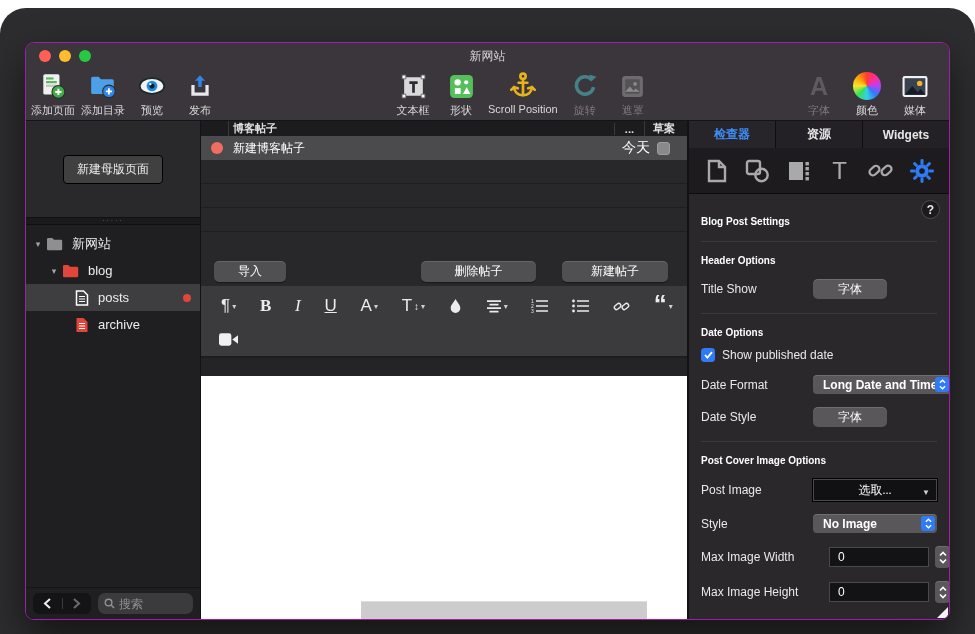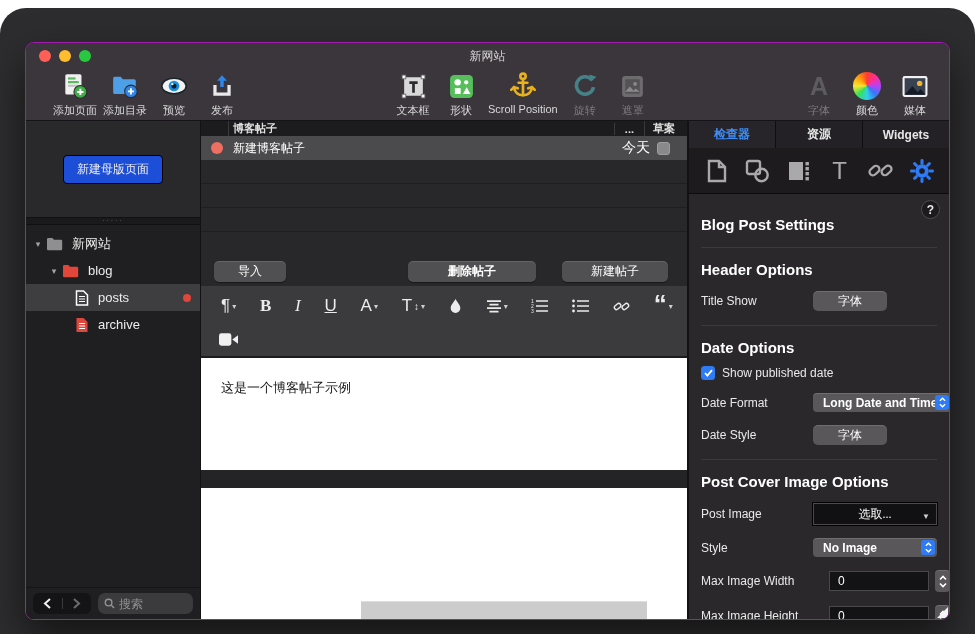--- a/index.html
+++ b/index.html
@@ -26,21 +26,21 @@
   .tb-item.dim .tlabel { color:#7c7a7e; }
   .colorwheel { width:28px; height:28px; border-radius:50%;
     background:conic-gradient(#ff3b30,#ff2d9a,#b343f5,#3478f6,#32d1e8,#35e05a,#f7e531,#ff9f0a,#ff3b30); }
   .bigA { font-size:25px; color:#5d5a60; font-weight:bold; line-height:28px; }
   
   .main { flex:1; display:flex; min-height:0; }
   
   .sidebar { width:175px; background:#222224; display:flex; flex-direction:column;
     border-right:1px solid #121214; flex:0 0 auto; }
   .master-area { height:96px; background:#29292b; display:flex; align-items:center; justify-content:center; }
-  .master-btn { background:#1d4ed8; border:1px solid #000; border-radius:4px;
+  .master-btn { background:#404040; border:1px solid #000; border-radius:4px;
     color:#ececec; font-size:12px; padding:5px 13px; }
   .side-divider { height:8px; background:#1a1a1c; border-top:1px solid #101012;
     border-bottom:1px solid #101012; text-align:center; color:#5c5c5e;
     font-size:7px; line-height:6px; letter-spacing:2px; }
   .tree { flex:1; background:#1f1f21; padding-top:5px; }
   .tree-row { height:27px; display:flex; align-items:center; font-size:13px; color:#ececec; position:relative; }
   .tree-row.sel { background:#3e3e40; }
   .chev { color:#a2a2a4; font-size:9px; width:12px; text-align:center; }
   .tree-ico { margin:0 9px 0 2px; display:flex; }
   .reddot-side { position:absolute; right:9px; width:8px; height:8px; border-radius:50%; background:#e0463a; }
@@ -68,21 +68,21 @@
   .post-title { font-size:12px; color:#fff; flex:1; }
   .post-date { font-size:14px; color:#fff; margin-right:7px; }
   .post-check { width:13px; height:13px; border-radius:3px; background:#89898b;
     border:1px solid #9d9d9f; margin-right:17px; }
   .empty-row { height:24px; border-bottom:1px solid #1e1e20; background:#28282a; }
   .btn-row { height:30px; display:flex; align-items:center; padding:0 13px; background:#28282a; }
   .mbtn { background:#505052; border:none; border-radius:5px; height:21px;
     color:#fff; font-size:12px; font-family:inherit;
     box-shadow:inset 0 1px 0 rgba(255,255,255,.12), 0 1px 1px rgba(0,0,0,.4); }
   .btn-import { width:72px; }
-  .btn-delete { width:128px; margin-left:auto; margin-right:26px;font-weight:bold; }
+  .btn-delete { width:115px; margin-left:auto; margin-right:26px; }
   .btn-new { width:106px; margin-right:6px; }
   .fmt-row1 { height:40px; background:#3b3b3d; display:flex; align-items:center;
     padding:0 14px 0 20px; justify-content:space-between; }
   .fmt-row2 { height:32px; background:#3b3b3d; border-bottom:2px solid #1c1c1e;
     display:flex; align-items:center; padding:0 18px; }
   .fbtn { color:#ececec; display:flex; align-items:center; gap:2px; font-size:17px; }
   .fbtn .caret { font-size:8px; color:#cfcfcf; }
   .fb-b { font-weight:bold; font-family:"Liberation Serif","DejaVu Serif",serif; }
   .fb-i { font-style:italic; font-family:"Liberation Serif","DejaVu Serif",serif; }
   .fb-u { text-decoration:underline; }
@@ -104,21 +104,21 @@
   .ricons { height:46px; background:#1d1b1e; border-bottom:1px solid #0c0c0e;
     display:flex; align-items:center; justify-content:center; gap:15px; flex:0 0 auto; }
   .rico { display:flex; align-items:center; justify-content:center; width:26px; height:26px; }
   .rico-T { color:#ababad; font-size:24px; line-height:24px; }
   .rbody { flex:1; position:relative; padding:0 12px; overflow:hidden; }
   .help-btn { position:absolute; top:6px; right:9px; width:19px; height:19px;
     border-radius:50%; background:#1c1a1d; border:1px solid #4c4a4d; color:#e8e8e8;
     font-size:12px; font-weight:bold; display:flex; align-items:center; justify-content:center; }
   .rsection { border-bottom:1px solid #3c3a3d; padding:13px 0 14px 0; }
   .rsection:last-child { border-bottom:none; }
-  .rsec-title { font-size:15px; font-weight:bold; color:#fff; }
+  .rsec-title { font-size:10px; font-weight:bold; color:#fff; }
   .rrow { display:flex; align-items:center; margin-top:13px; }
   .rlabel { flex:0 0 112px; font-size:12px; color:#e9e9e9; }
   .fontbtn { width:74px; height:20px; background:#59575a; border:none; border-radius:5px;
     color:#fff; font-size:12px; font-family:inherit;
     box-shadow:inset 0 1px 0 rgba(255,255,255,.14); }
   .checkrow { display:flex; align-items:center; gap:7px; margin-top:10px; }
   .checkbox-on { width:14px; height:14px; border-radius:3.5px; background:#2f7bf6;
     display:flex; align-items:center; justify-content:center; }
   .checklabel { font-size:12px; color:#e9e9e9; }
   .dropdown { flex:1; height:19px; background:#59575a; border-radius:4px;
@@ -150,21 +150,21 @@
   <div class="titlebar">
     <div class="traffic">
       <span style="background:#ff5f57"></span>
       <span style="background:#febc2e"></span>
       <span style="background:#28c840"></span>
     </div>
     <div class="win-title">新网站</div>
   </div>
 
   <div class="toolbar">
-    <div class="tb-group" style="left:24px;">
+    <div class="tb-group" style="left:2px;">
       <div class="tb-item">
         <span class="ticon">
           <svg width="28" height="28" viewBox="0 0 26 26">
               <rect x="4" y="2" width="15" height="19" rx="1.5" fill="#f0f0f0"></rect>
               <rect x="6.5" y="5" width="7" height="2" fill="#57b85c"></rect>
               <rect x="6.5" y="8.4" width="10" height="2" fill="#57b85c"></rect>
               <rect x="6.5" y="11.8" width="10" height="2" fill="#c3c3c3"></rect>
               <circle cx="18" cy="18.5" r="6" fill="#3fae46" stroke="#2c2c2e"></circle>
               <path d="M18 15.6v5.8M15.1 18.5h5.8" stroke="#fff" stroke-width="1.8"></path>
             </svg>
@@ -452,23 +452,20 @@
       </div>
       <div class="fmt-row2">
         <span>
           <svg width="19" height="13" viewBox="0 0 20 13">
               <rect x="0" y="0" width="13" height="13" rx="2.5" fill="#f0f0f0"></rect>
               <path d="M14 6.5L20 2v9z" fill="#f0f0f0"></path>
             </svg>
         </span>
       </div>
 
-      <div class="editor">
-        <span>这是一个博客帖子示例</span>
-      </div>
       <div class="gapbar"></div>
       <div class="preview">
         <div class="preview-block"></div>
       </div>
     </div>
 
     <div class="rightpanel">
       <div class="rtabs">
         <div class="rtab active">检查器</div>
         <div class="rtab">资源</div>

